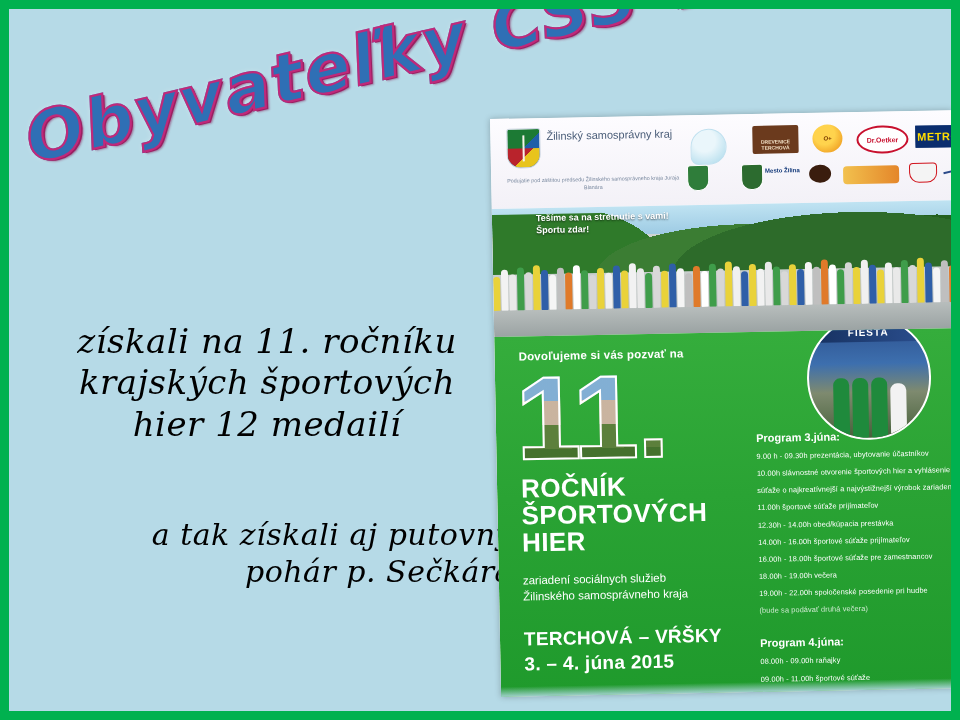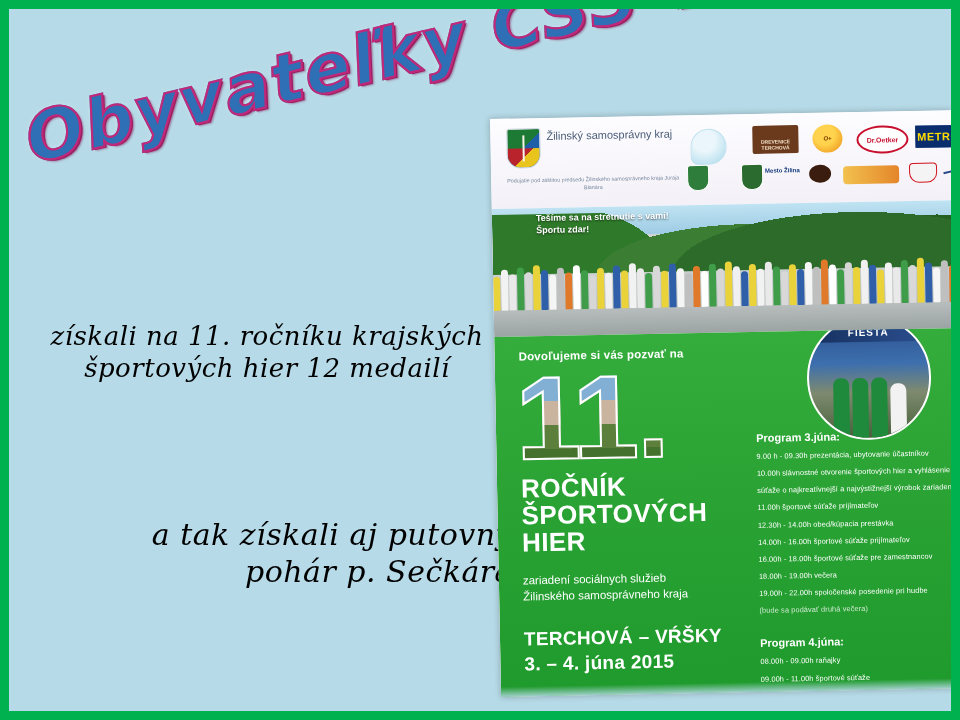--- a/index.html
+++ b/index.html
@@ -67,21 +67,21 @@
     font-style: italic;
     color: #000000;
     line-height: 1.22;
     text-align: center;
     letter-spacing: .5px;
   }
   .script-1 {
     left: 34px;
     top: 312px;
     width: 448px;
-    font-size: 26px;
+    font-size: 34px;
   }
   .script-2 {
     left: 34px;
     top: 508px;
     width: 470px;
     font-size: 30px;
     text-align: right;
   }
   .script-2 .ln1 { display:block; }
   .script-2 .ln2 { display:block; }

